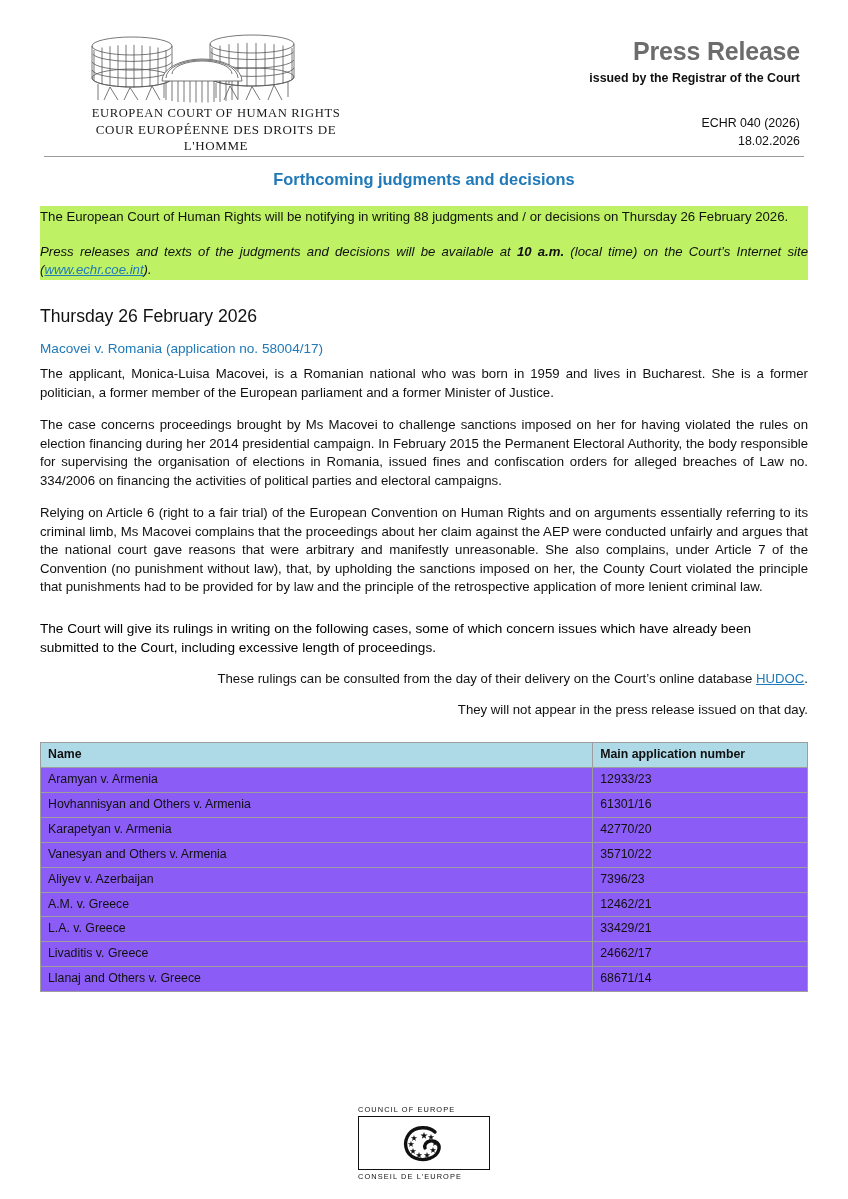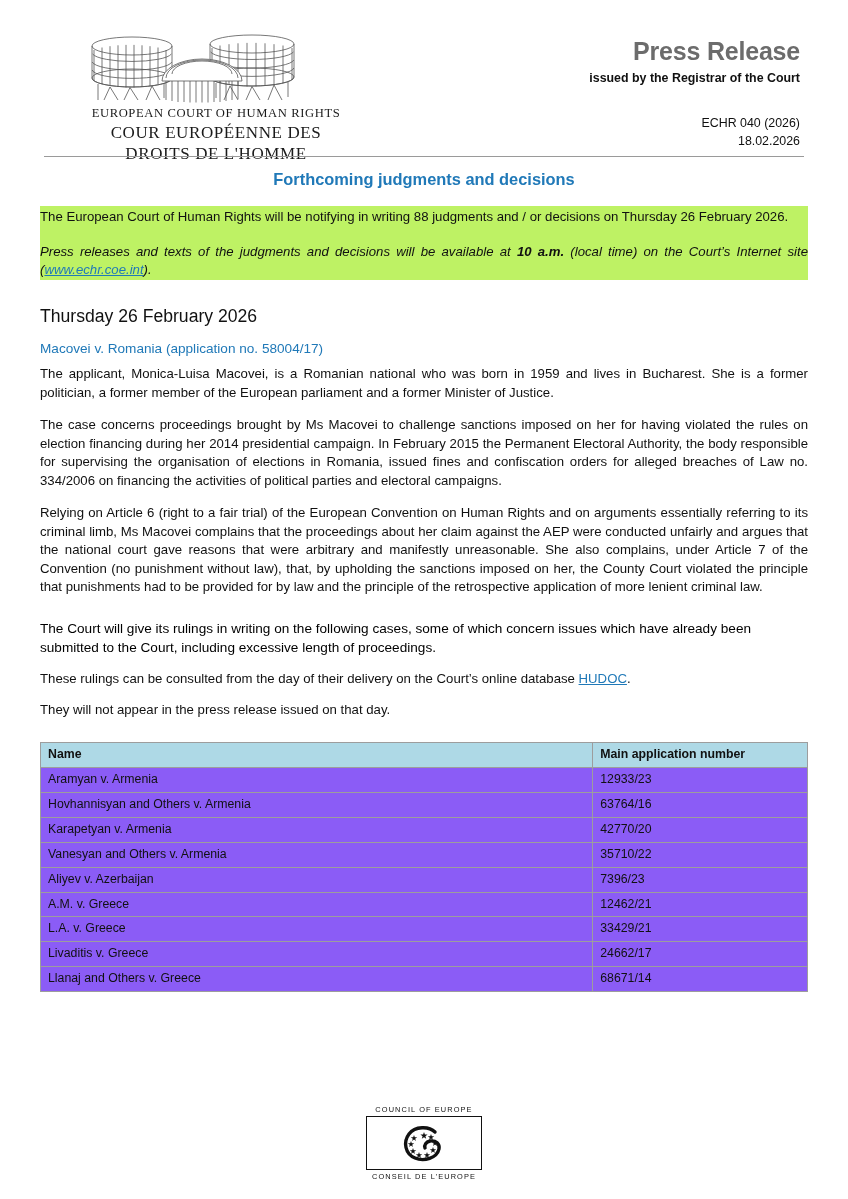--- a/index.html
+++ b/index.html
@@ -38,21 +38,21 @@
   }
   .court-svg { display: block; }
   .logo-text {
     text-align: center;
     font-family: "Liberation Serif", serif;
     color: #1a1a1a;
     letter-spacing: 0.6px;
     line-height: 1.25;
   }
   .logo-text .l1 { font-size: 12.6px; }
-  .logo-text .l2 { font-size: 17px; }
+  .logo-text .l2 { font-size: 13px; }
 
   .header-right {
     text-align: right;
     padding-top: 4px;
   }
   .press-title {
     font-size: 25px;
     color: #6c6c6c;
     font-weight: bold;
     line-height: 1.05;
@@ -141,20 +141,21 @@
     color: #000000;
     font-size: 13.6px;
     line-height: 1.42;
     text-align: left;
     margin: 22px 0 13px 0;
   }
   .note-p {
     font-size: 13.2px;
     line-height: 1.42;
     margin: 0 0 12px 0;
+    text-align: right;
   }
 
   
   .cases-table {
     border-collapse: collapse;
     width: 100%;
     margin-top: 22px;
     table-layout: fixed;
   }
   .cases-table th,
@@ -184,22 +185,21 @@
   .footer {
     position: absolute;
     left: 0;
     right: 0;
     bottom: 18px;
     display: flex;
     justify-content: center;
     align-items: center;
   }
   .coe-logo {
-    text-align: center;
-    width: 116px;
+    width: 132px;
   }
   .coe-cap {
     font-size: 7.4px;
     letter-spacing: 1.1px;
     font-family: "Liberation Sans", sans-serif;
     color: #111;
     font-weight: normal;
   }
   .coe-box {
     border: 1.4px solid #111;
@@ -294,21 +294,21 @@
           <th>Main application number</th>
         </tr>
       </thead>
       <tbody>
         <tr>
           <td>Aramyan v. Armenia</td>
           <td>12933/23</td>
         </tr>
         <tr>
           <td>Hovhannisyan and Others v. Armenia</td>
-          <td>63764/16</td>
+          <td>61301/16</td>
         </tr>
         <tr>
           <td>Karapetyan v. Armenia</td>
           <td>42770/20</td>
         </tr>
         <tr>
           <td>Vanesyan and Others v. Armenia</td>
           <td>35710/22</td>
         </tr>
         <tr>

